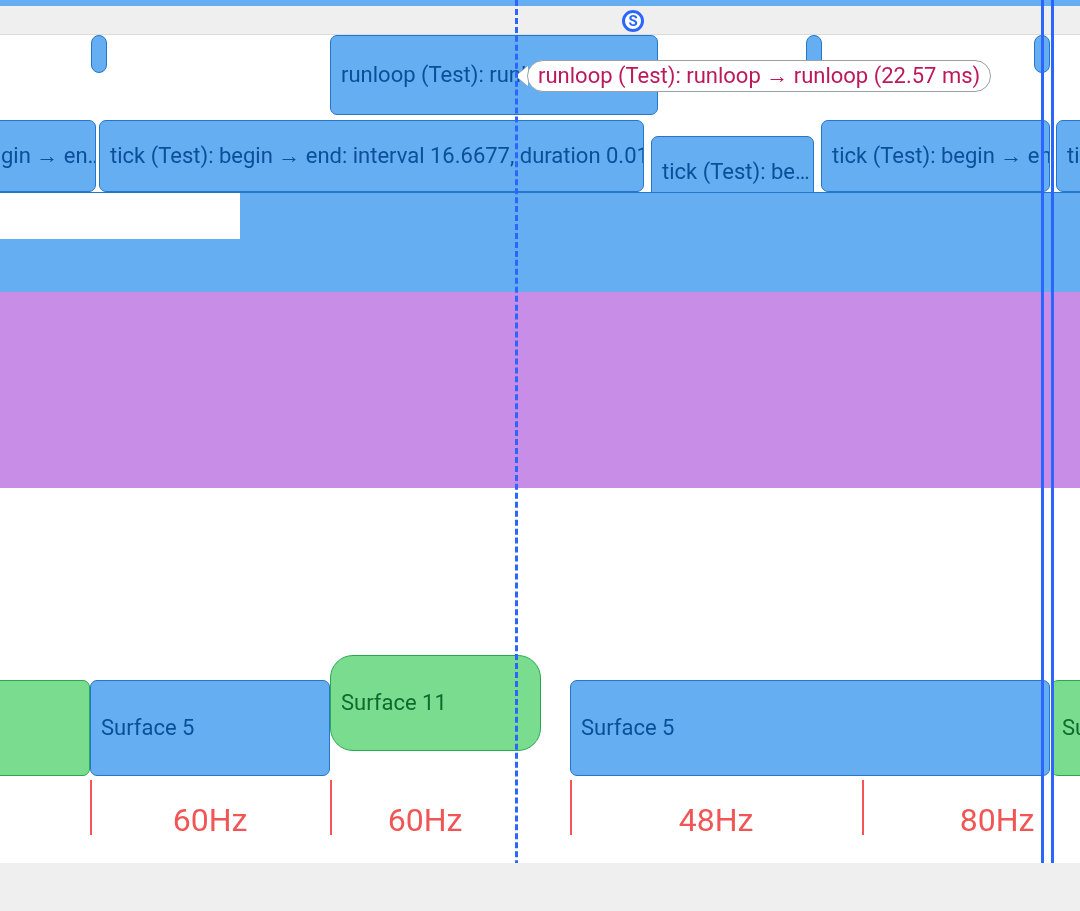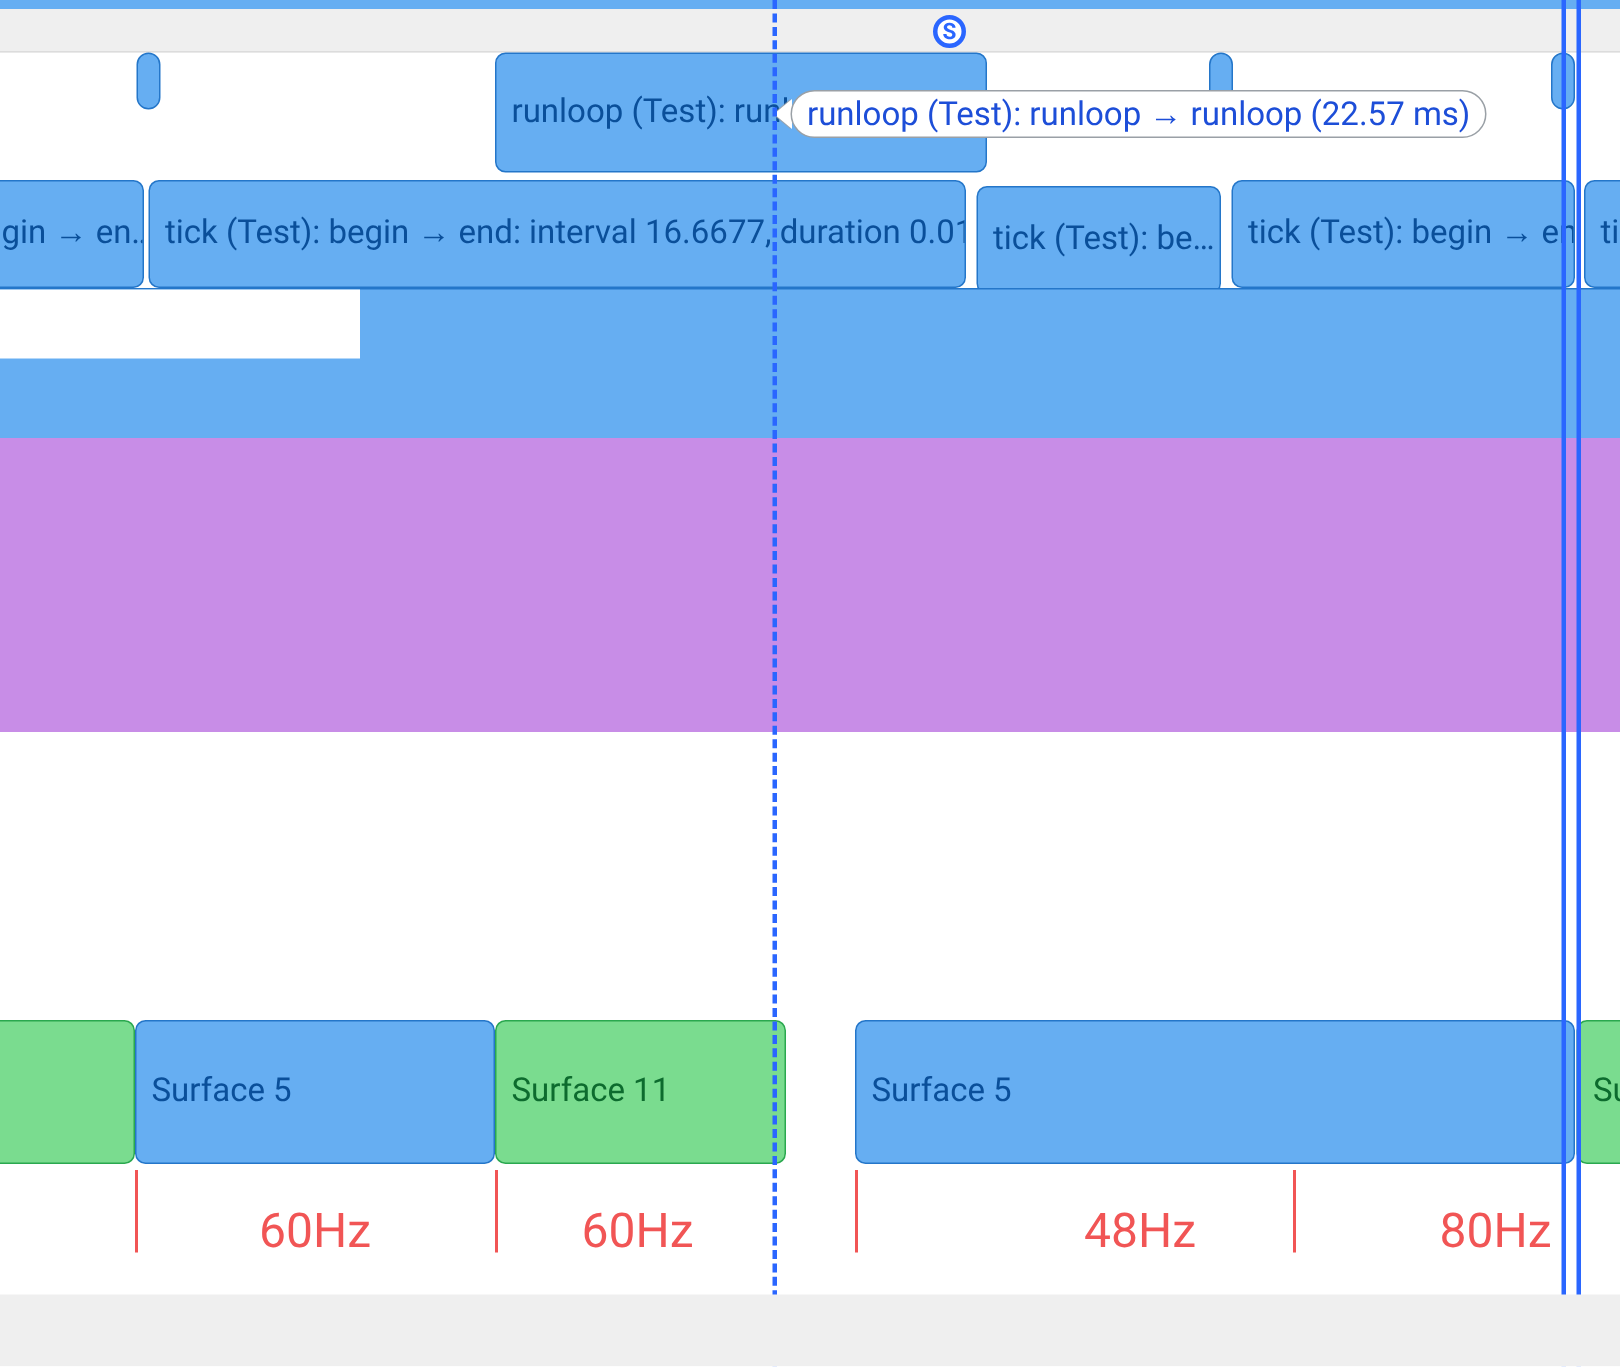--- a/index.html
+++ b/index.html
@@ -62,21 +62,21 @@
   }
 
   
   .tooltip{
     position:absolute;
     background:#fff;
     border:1px solid #9aa0a6;
     border-radius:16px;
     padding:2px 10px;
     font-size:22px;
-    color:#1d4ed8;
+    color:#be185d;
     box-shadow:0 0 0 rgba(0,0,0,0);
     white-space:nowrap;
   }
   .tooltip-tail{
     position:absolute;
     width:0;height:0;
     border-top:10px solid transparent;
     border-bottom:10px solid transparent;
     border-right:12px solid #fff;
     filter:drop-shadow(-1px 0 0 #9aa0a6);
@@ -167,42 +167,42 @@
   <div class="tooltip" style="left:527px;top:60px;">
     <span>runloop (Test): runloop → runloop (22.57 ms)</span>
   </div>
 
   <div class="span blue" style="left:-10px;top:120px;width:106px;height:72px;">
     <span>gin → en…</span>
   </div>
   <div class="span blue" style="left:99px;top:120px;width:545px;height:72px;">
     <span>tick (Test): begin → end: interval 16.6677, duration 0.0167</span>
   </div>
-  <div class="span blue" style="left:651px;top:124px;width:163px;height:72px;">
+  <div class="span blue" style="left:651px;top:136px;width:163px;height:72px;">
     <span>tick (Test): be…</span>
   </div>
   <div class="span blue" style="left:821px;top:120px;width:229px;height:72px;">
     <span>tick (Test): begin → en…</span>
   </div>
   <div class="span blue" style="left:1056px;top:120px;width:40px;height:72px;">
     <span>tic</span>
   </div>
 
   <div class="blue-band" style="top:192px;height:100px;"></div>
   <div class="white-cut" style="left:0;top:193px;width:240px;height:46px;"></div>
 
   <div class="purple-band" style="top:292px;height:196px;"></div>
 
   <div class="span green" style="left:-10px;top:680px;width:100px;height:96px;border-radius:7px;">
     <span></span>
   </div>
   <div class="span blue" style="left:90px;top:680px;width:240px;height:96px;">
     <span>Surface 5</span>
   </div>
-  <div class="span green" style="left:330px;top:680px;width:194px;height:96px;">
+  <div class="span green" style="left:330px;top:655px;width:211px;height:96px;border-radius:23px;">
     <span>Surface 11</span>
   </div>
   <div class="span blue" style="left:570px;top:680px;width:480px;height:96px;">
     <span>Surface 5</span>
   </div>
   <div class="span green" style="left:1051px;top:680px;width:60px;height:96px;">
     <span>Su</span>
   </div>
 
   <div class="hz-row" style="top:780px;height:80px;">
@@ -210,21 +210,21 @@
     <div class="hz-div" style="left:330px;"></div>
     <div class="hz-div" style="left:570px;"></div>
     <div class="hz-div" style="left:862px;"></div>
 
     <div class="hz-cell" style="left:90px;width:240px;height:80px;">
         <span>60Hz</span>
       </div>
     <div class="hz-cell" style="left:330px;width:190px;height:80px;">
         <span>60Hz</span>
       </div>
-    <div class="hz-cell" style="left:570px;width:292px;height:80px;padding-left:44px;">
+    <div class="hz-cell" style="left:570px;width:292px;height:80px;">
         <span>48Hz</span>
       </div>
     <div class="hz-cell" style="left:862px;width:190px;height:80px;padding-left:40px;">
         <span>80Hz</span>
       </div>
   </div>
 
   <div class="playhead" style="left:515px;"></div>
 
   <div class="vline" style="left:1041px;"></div>

